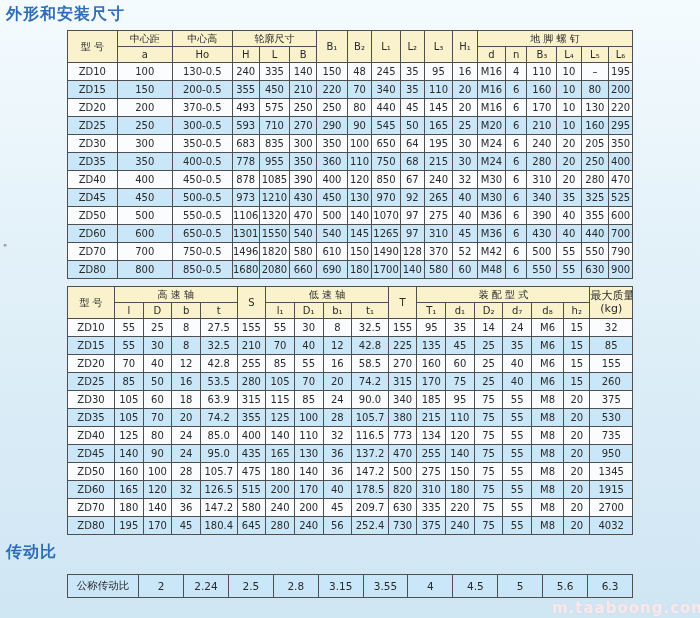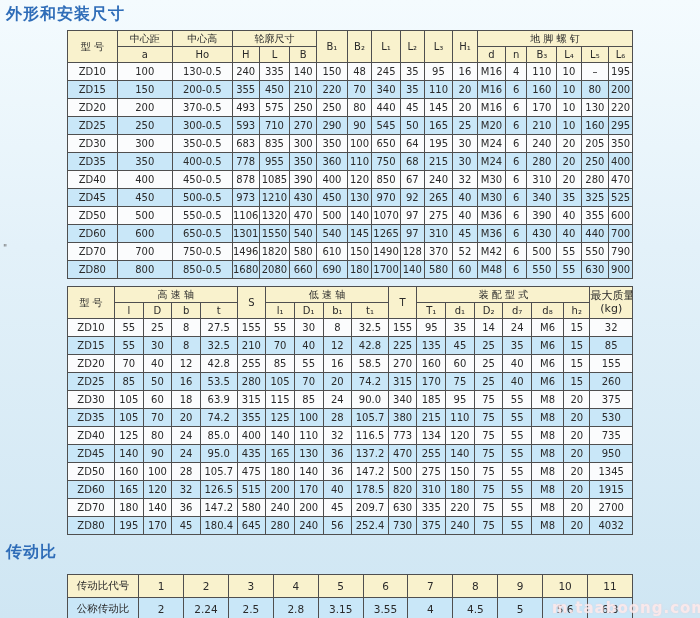--- a/index.html
+++ b/index.html
@@ -651,34 +651,20 @@
     <col style="width:7.95%">
       <col style="width:7.95%">
       <col style="width:7.95%">
     <col style="width:7.95%">
       <col style="width:7.95%">
       <col style="width:7.95%">
     <col style="width:7.95%">
       <col style="width:7.95%">
   </colgroup>
   <tbody class="t3">
-      <tr>
-        <td>传动比代号</td>
-        <td>1</td>
-        <td>2</td>
-        <td>3</td>
-        <td>4</td>
-        <td>5</td>
-        <td>6</td>
-        <td>7</td>
-        <td>8</td>
-        <td>9</td>
-        <td>10</td>
-        <td>11</td>
-      </tr>
       <tr class="alt">
         <td>公称传动比</td>
         <td>2</td>
         <td>2.24</td>
         <td>2.5</td>
         <td>2.8</td>
         <td>3.15</td>
         <td>3.55</td>
         <td>4</td>
         <td>4.5</td>

